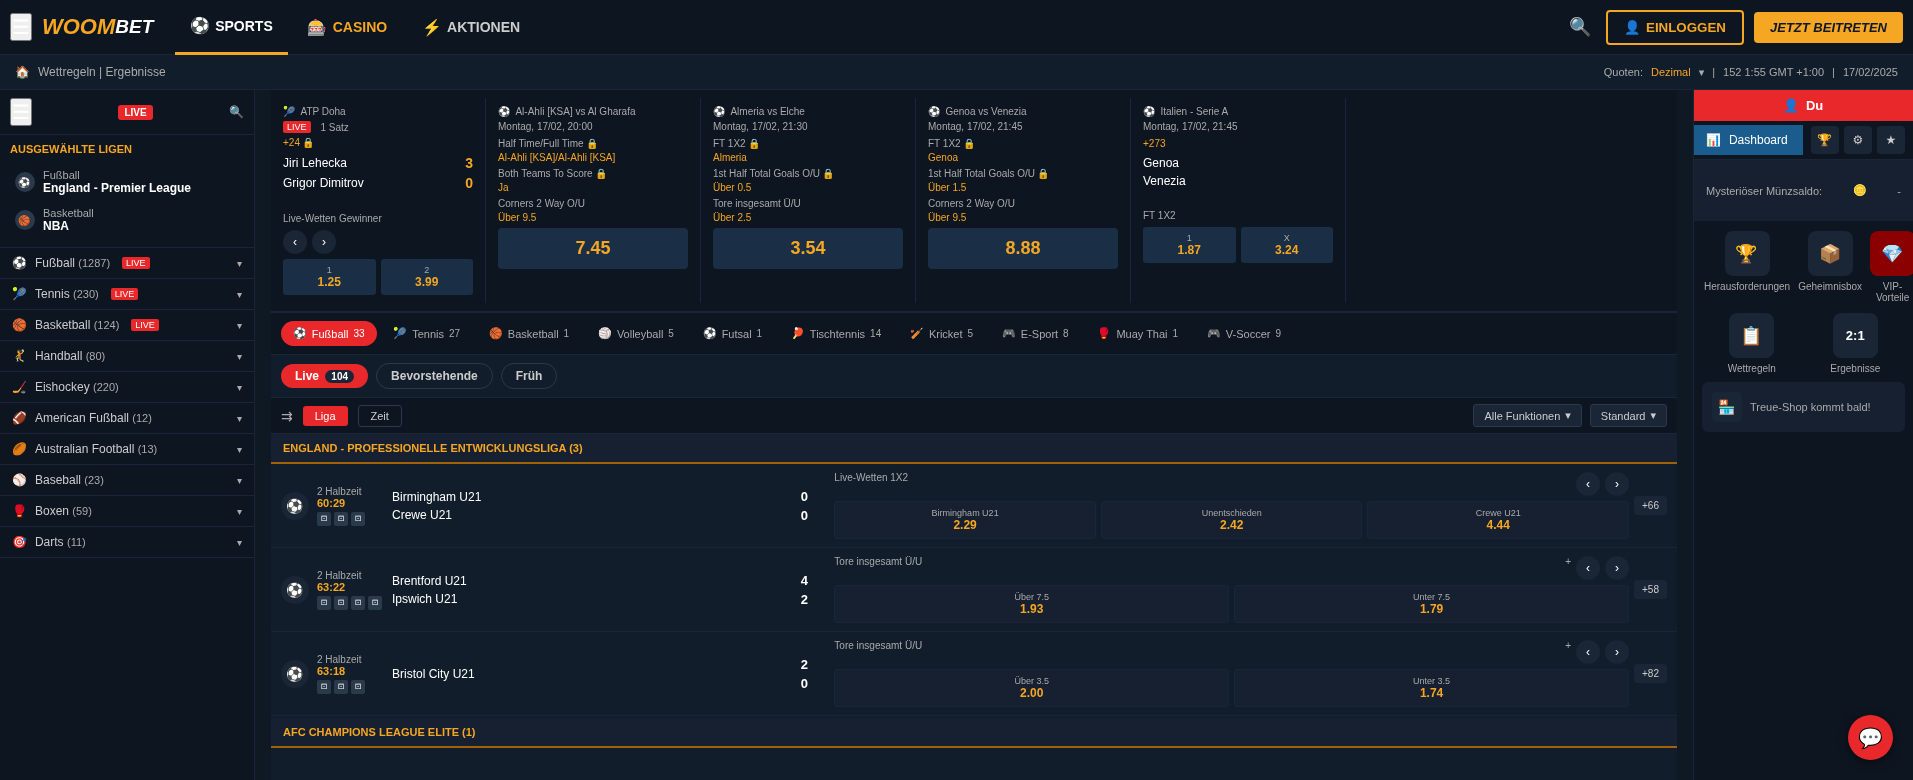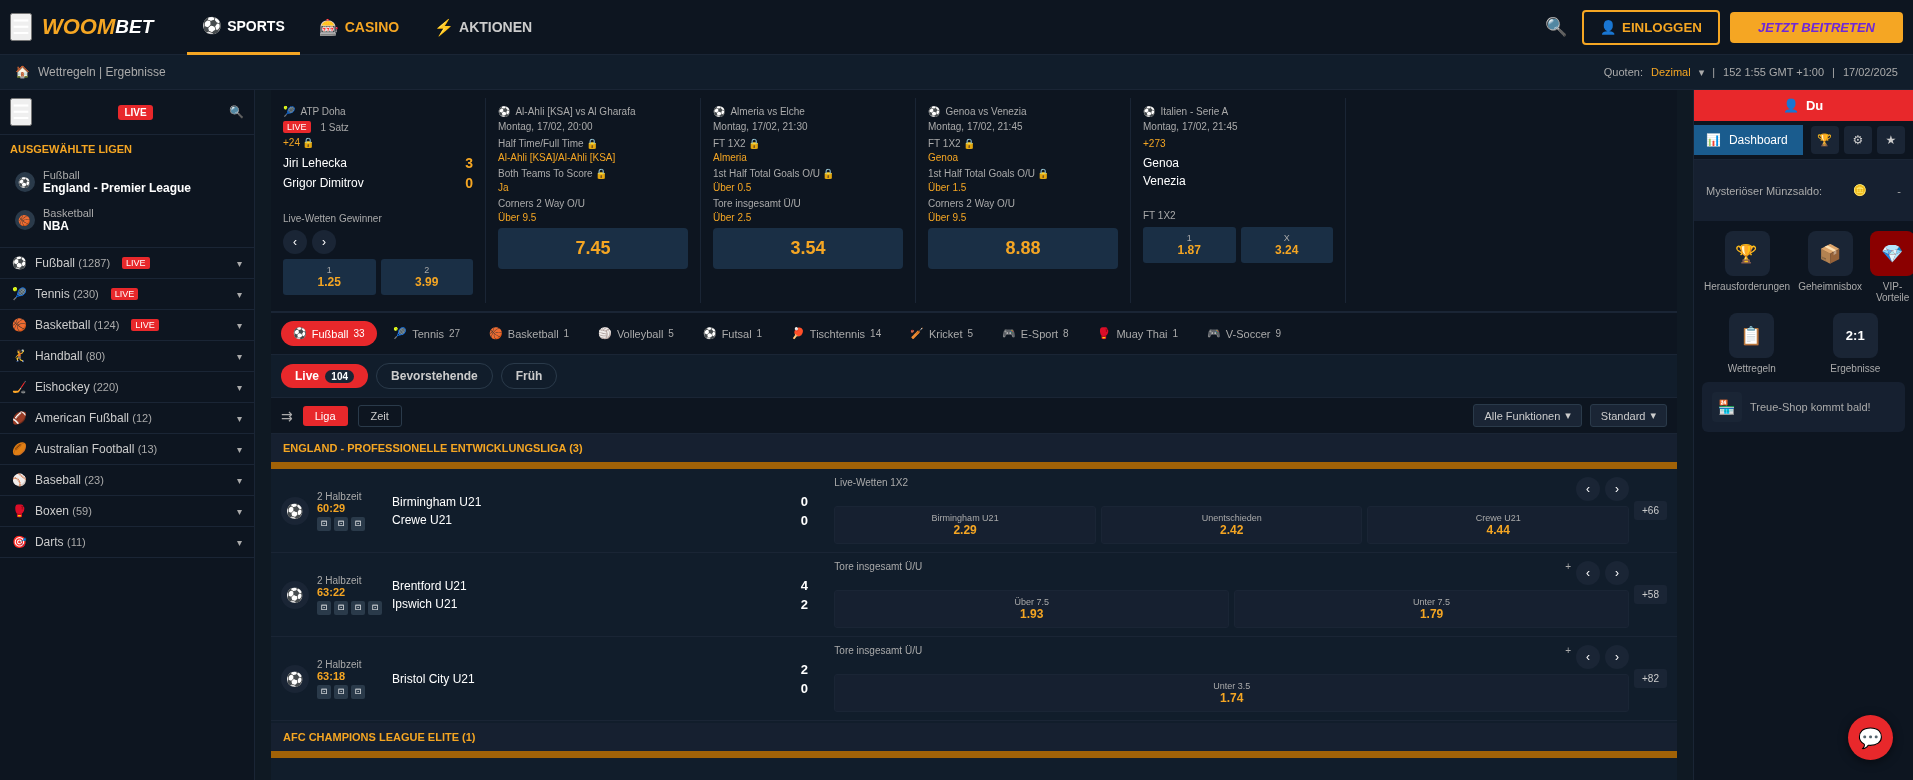--- a/index.html
+++ b/index.html
@@ -1,33 +1,33 @@
 <!DOCTYPE html>
 <html><head>
   <meta charset="utf-8">
   <style>
     * { box-sizing: border-box; margin: 0; padding: 0; }
     body { background: #0f1923; color: #fff; font-family: Arial, sans-serif; font-size: 12px; overflow-x: hidden; }
 
     
     .topnav { background: #0d1520; display: flex; align-items: center; height: 55px; padding: 0 10px; border-bottom: 1px solid #1a2535; }
     .hamburger { color: #fff; font-size: 20px; cursor: pointer; margin-right: 10px; }
-    .logo { display: flex; align-items: center; margin-right: 34px; }
+    .logo { display: flex; align-items: center; margin-right: 22px; }
     .logo-woom { color: #f5a623; font-weight: 900; font-size: 22px; font-style: italic; }
     .logo-bet { color: #fff; font-weight: 900; font-size: 19px; font-style: italic; }
     .nav-links { display: flex; align-items: center; gap: 5px; flex: 1; }
     .nav-item { display: flex; align-items: center; gap: 5px; padding: 0 15px; height: 55px; color: #ccc; cursor: pointer; font-size: 14px; font-weight: bold; text-transform: uppercase; text-decoration: none; }
     .nav-item:hover, .nav-item.active { color: #fff; }
     .nav-item.active { border-bottom: 3px solid #f5a623; }
     .nav-item .nav-icon { color: #f5a623; font-size: 16px; }
     .nav-item.casino-item { color: #f5a623; }
     .nav-right { display: flex; align-items: center; gap: 10px; margin-left: auto; }
     .search-icon-btn { background: none; border: none; color: #fff; font-size: 18px; cursor: pointer; padding: 5px; }
     .login-btn { background: transparent; border: 2px solid #f5a623; color: #f5a623; padding: 8px 16px; border-radius: 4px; cursor: pointer; font-weight: bold; display: flex; align-items: center; gap: 5px; }
-    .join-btn { background: #f5a623; border: none; color: #6d28d9; padding: 8px 28px; border-radius: 4px; cursor: pointer; font-weight: bold; font-size: 13px; font-style: italic; }
+    .join-btn { background: #f5a623; border: none; color: #0f172a; padding: 8px 16px; border-radius: 4px; cursor: pointer; font-weight: bold; font-size: 13px; font-style: italic; }
 
     
     .breadcrumb-bar { background: #111d2b; display: flex; align-items: center; justify-content: space-between; padding: 5px 15px; border-bottom: 1px solid #1a2535; height: 35px; }
     .breadcrumb-left { display: flex; align-items: center; gap: 8px; color: #aaa; font-size: 12px; }
     .breadcrumb-right { display: flex; align-items: center; gap: 8px; color: #aaa; font-size: 11px; }
 
     
     .main-layout { display: flex; height: calc(780px - 55px - 35px); gap: 16px; }
 
     
@@ -82,21 +82,21 @@
 
     
     .events-bar { display: flex; align-items: center; gap: 10px; padding: 6px 10px; background: #0d1520; border-bottom: 1px solid #1a2535; }
     .liga-btn { background: #e8282b; color: #fff; border: none; padding: 4px 12px; border-radius: 3px; cursor: pointer; font-size: 11px; }
     .zeit-btn { background: transparent; color: #ccc; border: 1px solid #2a3a4a; padding: 4px 12px; border-radius: 3px; cursor: pointer; font-size: 11px; }
     .events-right { margin-left: auto; display: flex; align-items: center; gap: 8px; }
     .dropdown-btn { background: #1a2535; color: #ccc; border: 1px solid #2a3a4a; padding: 4px 10px; border-radius: 3px; cursor: pointer; font-size: 11px; display: flex; align-items: center; gap: 5px; }
 
     
     .league-section { margin-bottom: 2px; }
-    .league-header { background: #162030; padding: 8px 12px; color: #f5a623; font-size: 11px; font-weight: bold; text-transform: uppercase; border-bottom: 7px solid #a16207; }
+    .league-header { background: #162030; padding: 8px 12px; color: #f5a623; font-size: 11px; font-weight: bold; text-transform: uppercase; border-bottom: 2px solid #a16207; }
 
     
     .match-row { display: flex; align-items: center; padding: 8px 10px; border-bottom: 1px solid #1a2535; background: #111d2b; cursor: pointer; }
     .match-status { width: 75px; flex-shrink: 0; }
     .status-half { color: #aaa; font-size: 10px; }
     .status-time { color: #f5a623; font-size: 11px; font-weight: bold; }
     .status-icons { display: flex; gap: 3px; margin-top: 3px; }
     .status-icon { width: 14px; height: 14px; background: #2a3a4a; border-radius: 2px; display: flex; align-items: center; justify-content: center; font-size: 8px; }
     .match-teams-col { flex: 1; min-width: 120px; }
     .match-team-name { color: #fff; font-size: 12px; padding: 2px 0; }
@@ -609,20 +609,24 @@
           <div class="odds-label" style="display:flex; justify-content:space-between; margin-bottom:5px;">
             <span>Tore insgesamt Ü/U</span>
             <div style="display:flex; gap:5px;">
               <span style="color:#aaa; cursor:pointer;">+</span>
               <button class="match-nav-arrow">‹</button>
               <button class="match-nav-arrow">›</button>
             </div>
           </div>
           <div class="odds-row">
             <div class="odd-cell">
+              <span class="label">Über  3.5</span>
+              <span class="value">2.00</span>
+            </div>
+            <div class="odd-cell">
               <span class="label">Unter  3.5</span>
               <span class="value">1.74</span>
             </div>
           </div>
         </div>
         <button class="more-btn">+82</button>
       </div>
     </div>
 
     <div class="league-section">

